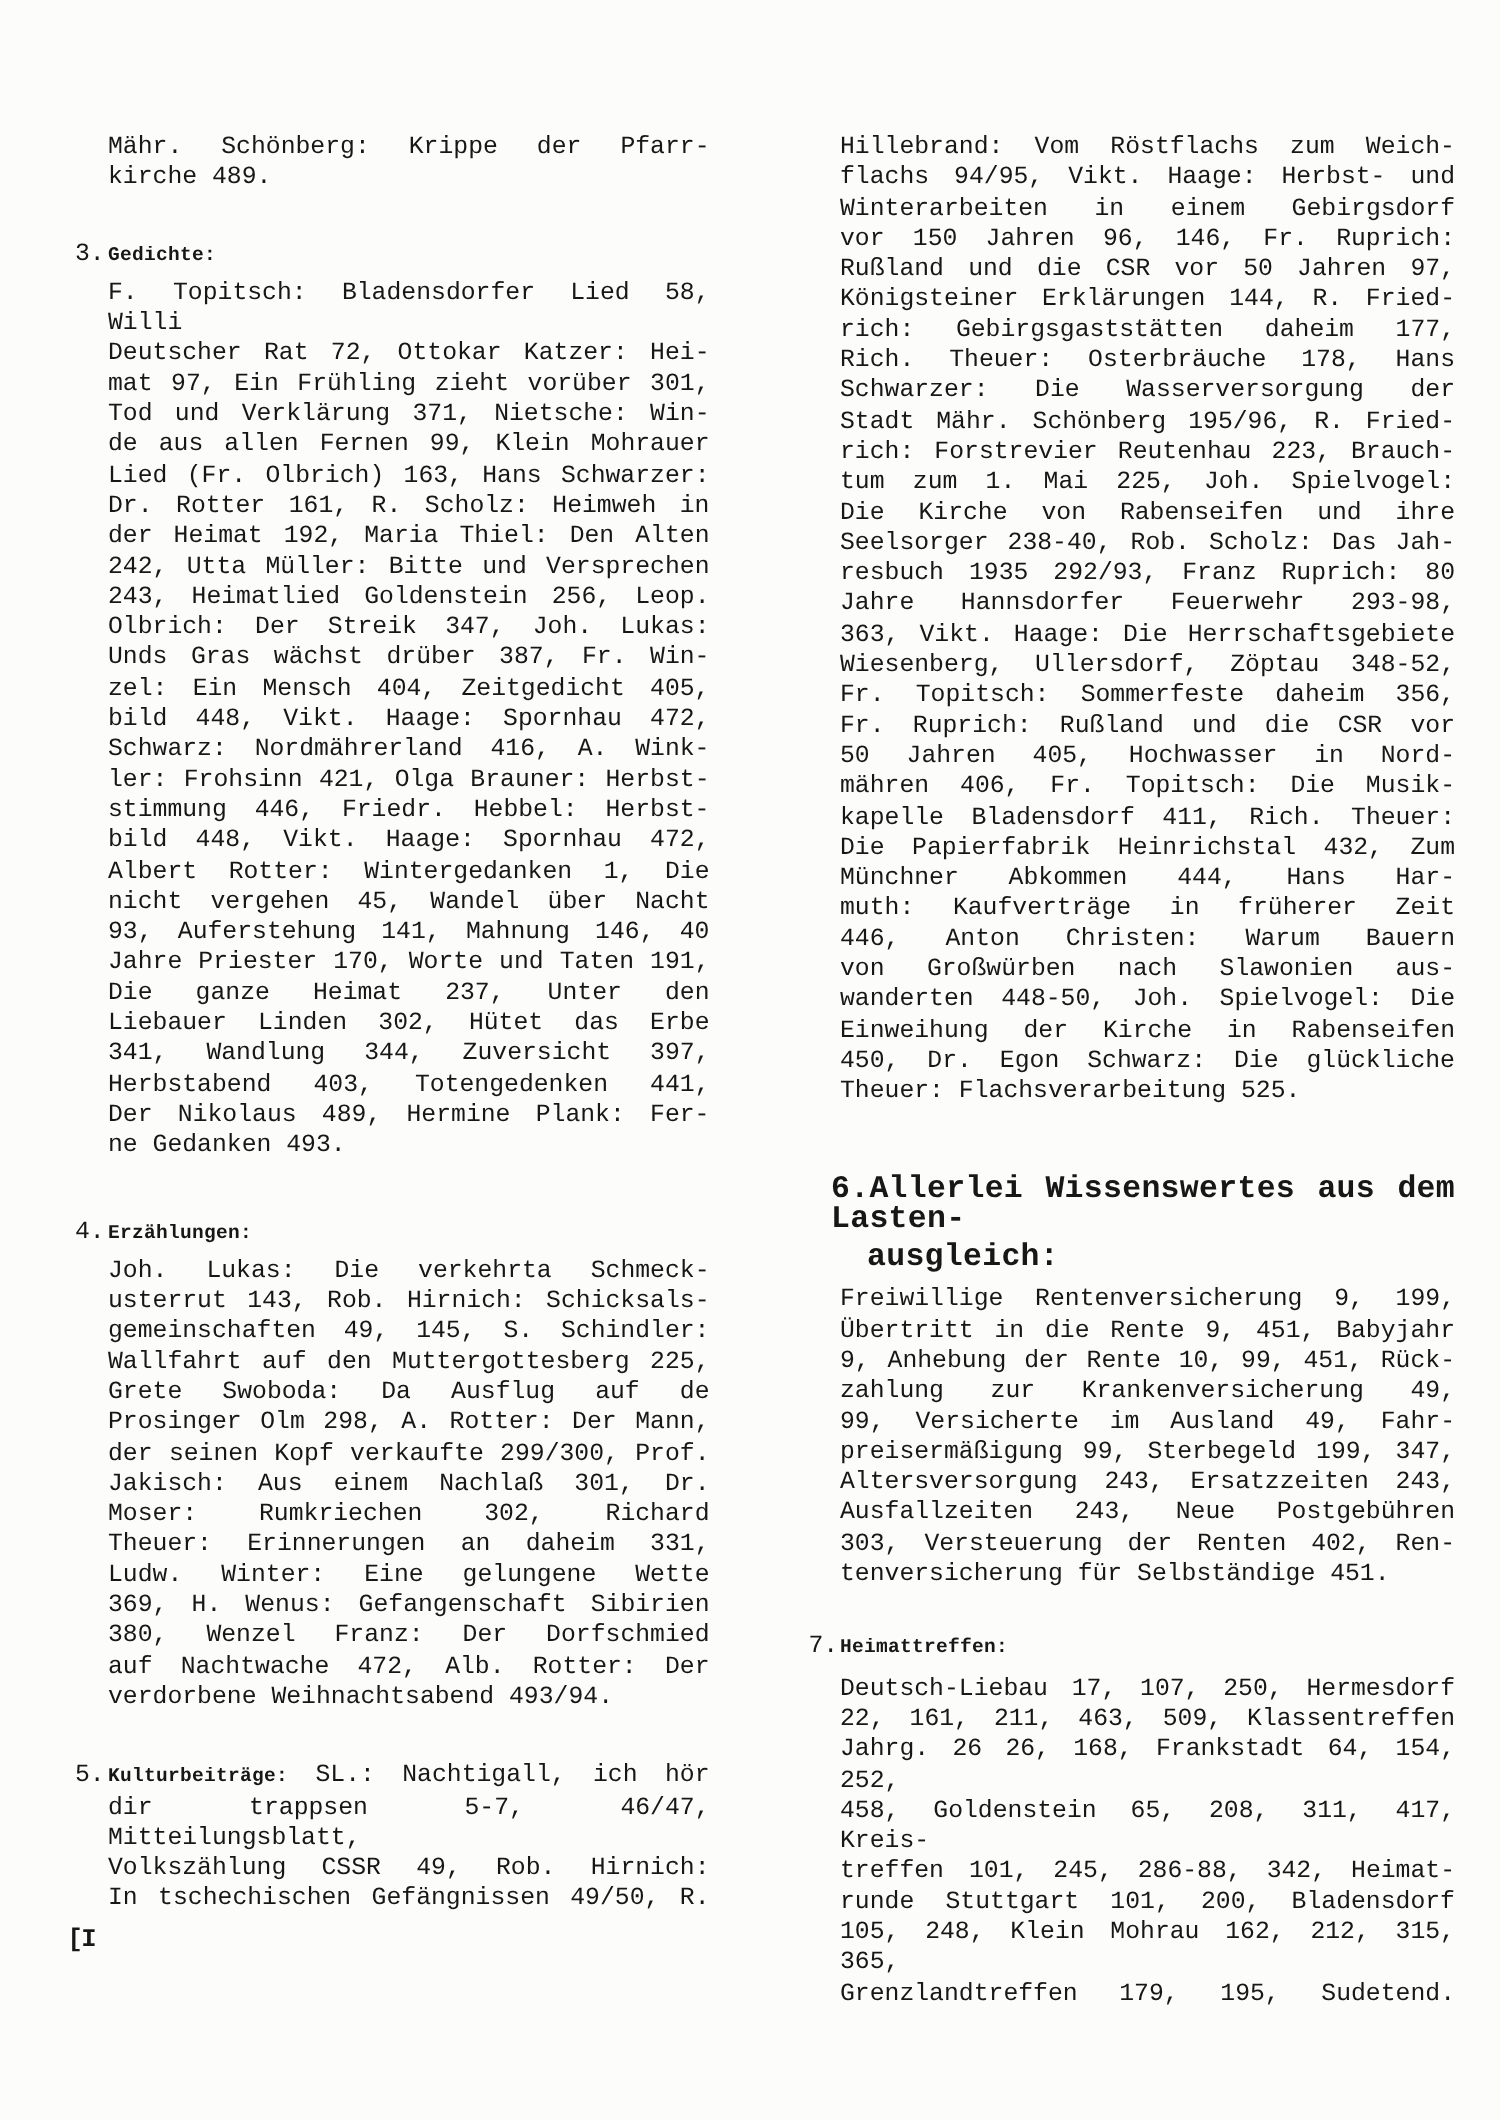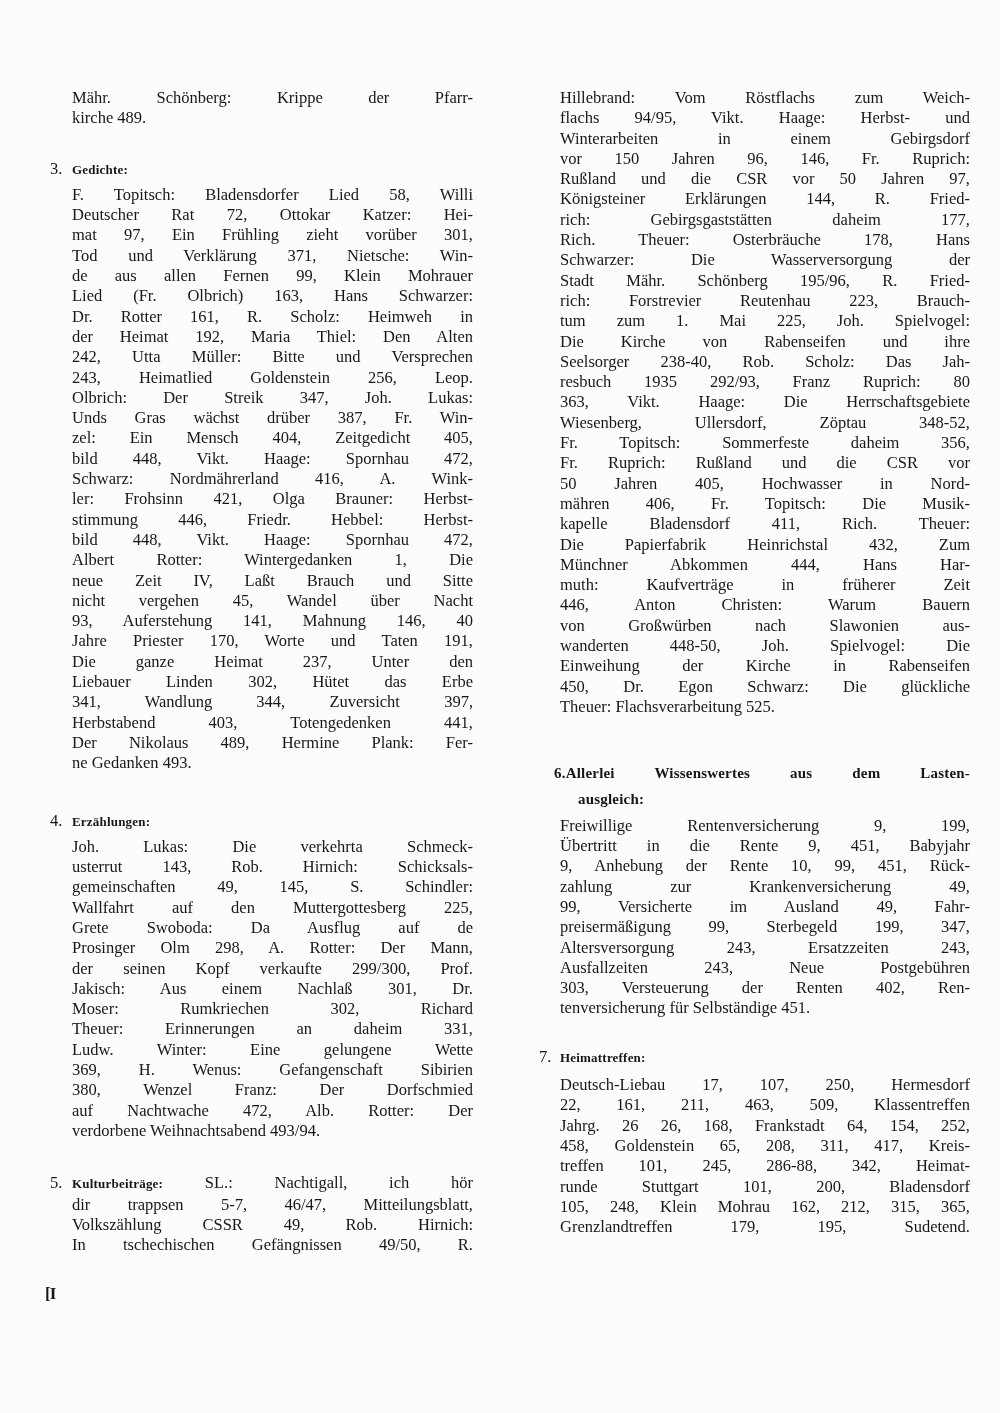--- a/index.html
+++ b/index.html
@@ -3,21 +3,21 @@
 <meta charset="utf-8">
 <style>
   html, body { margin: 0; padding: 0; background: #e8e8e6; }
   .page {
     position: relative;
     width: 1000px;
     height: 1413px;
     margin: 0 auto;
     background: #fcfcfa;
     color: #171717;
-    font-family: Liberation Serif, serif;
+    font-family: Liberation Mono, monospace;
     font-size: 16.5px;
     line-height: 20.3px;
     overflow: hidden;
   }
   .col { position: absolute; top: 88px; }
   .col-left  { left: 50px;  width: 423px; }
   .col-right { left: 540px; width: 430px; }
 
   .col-left  .para, .col-left  .shead, .col-left  .sect  { margin-left: 22px; }
   .col-right .para, .col-right .shead, .col-right .sect  { margin-left: 20px; }
@@ -29,21 +29,21 @@
   .snum.hangL { position: absolute; left: -22px; top: 0; }
   .snum.hangR { position: absolute; left: -21px; top: 0; }
   .ht { font-weight: 700; font-size: 13px; letter-spacing: 0.2px; }
 
   .b-h3 { margin-top: 30px; }
   .b-p3 { margin-top: 5px; }
   .b-h4 { margin-top: 37px; }
   .b-p4 { margin-top: 5px; }
   .b-s5 { margin-top: 32px; }
   .b-h6 { margin-top: 46px; margin-left: 14px !important; }
-  .b-h6 .h6line { font-weight: 700; font-size: 15px; letter-spacing: 0.2px; }
+  .b-h6 .h6line { font-weight: 700; font-size: 21px; letter-spacing: 0.2px; }
   .b-h6 .h6l2 { margin-left: 24px; margin-top: 5px; }
   .b-p6 { margin-top: 7px; }
   .b-h7 { margin-top: 28px; }
   .b-p7 { margin-top: 7px; }
 
   .page-marker {
     position: absolute;
     left: 45px;
     top: 1284px;
     font-size: 17px;
@@ -79,21 +79,20 @@
         <div class="jline">243, Heimatlied Goldenstein 256, Leop.</div>
         <div class="jline">Olbrich: Der Streik 347, Joh. Lukas:</div>
         <div class="jline">Unds Gras wächst drüber 387, Fr. Win-</div>
         <div class="jline">zel: Ein Mensch 404, Zeitgedicht 405,</div>
         <div class="jline">bild 448, Vikt. Haage: Spornhau 472,</div>
         <div class="jline">Schwarz: Nordmährerland 416, A. Wink-</div>
         <div class="jline">ler: Frohsinn 421, Olga Brauner: Herbst-</div>
         <div class="jline">stimmung 446, Friedr. Hebbel: Herbst-</div>
         <div class="jline">bild 448, Vikt. Haage: Spornhau 472,</div>
         <div class="jline">Albert Rotter: Wintergedanken 1, Die</div>
-        <div class="jline">neue Zeit IV, Laßt Brauch und Sitte</div>
         <div class="jline">nicht vergehen 45, Wandel über Nacht</div>
         <div class="jline">93, Auferstehung 141, Mahnung 146, 40</div>
         <div class="jline">Jahre Priester 170, Worte und Taten 191,</div>
         <div class="jline">Die ganze Heimat 237, Unter den</div>
         <div class="jline">Liebauer Linden 302, Hütet das Erbe</div>
         <div class="jline">341, Wandlung 344, Zuversicht 397,</div>
         <div class="jline">Herbstabend 403, Totengedenken 441,</div>
         <div class="jline">Der Nikolaus 489, Hermine Plank: Fer-</div>
         <div class="jlast">ne Gedanken 493.</div>
       </div>
@@ -142,20 +141,21 @@
         <div class="jline">Königsteiner Erklärungen 144, R. Fried-</div>
         <div class="jline">rich: Gebirgsgaststätten daheim 177,</div>
         <div class="jline">Rich. Theuer: Osterbräuche 178, Hans</div>
         <div class="jline">Schwarzer: Die Wasserversorgung der</div>
         <div class="jline">Stadt Mähr. Schönberg 195/96, R. Fried-</div>
         <div class="jline">rich: Forstrevier Reutenhau 223, Brauch-</div>
         <div class="jline">tum zum 1. Mai 225, Joh. Spielvogel:</div>
         <div class="jline">Die Kirche von Rabenseifen und ihre</div>
         <div class="jline">Seelsorger 238-40, Rob. Scholz: Das Jah-</div>
         <div class="jline">resbuch 1935 292/93, Franz Ruprich: 80</div>
+        <div class="jline">Jahre Hannsdorfer Feuerwehr 293-98,</div>
         <div class="jline">363, Vikt. Haage: Die Herrschaftsgebiete</div>
         <div class="jline">Wiesenberg, Ullersdorf, Zöptau 348-52,</div>
         <div class="jline">Fr. Topitsch: Sommerfeste daheim 356,</div>
         <div class="jline">Fr. Ruprich: Rußland und die CSR vor</div>
         <div class="jline">50 Jahren 405, Hochwasser in Nord-</div>
         <div class="jline">mähren 406, Fr. Topitsch: Die Musik-</div>
         <div class="jline">kapelle Bladensdorf 411, Rich. Theuer:</div>
         <div class="jline">Die Papierfabrik Heinrichstal 432, Zum</div>
         <div class="jline">Münchner Abkommen 444, Hans Har-</div>
         <div class="jline">muth: Kaufverträge in früherer Zeit</div>

